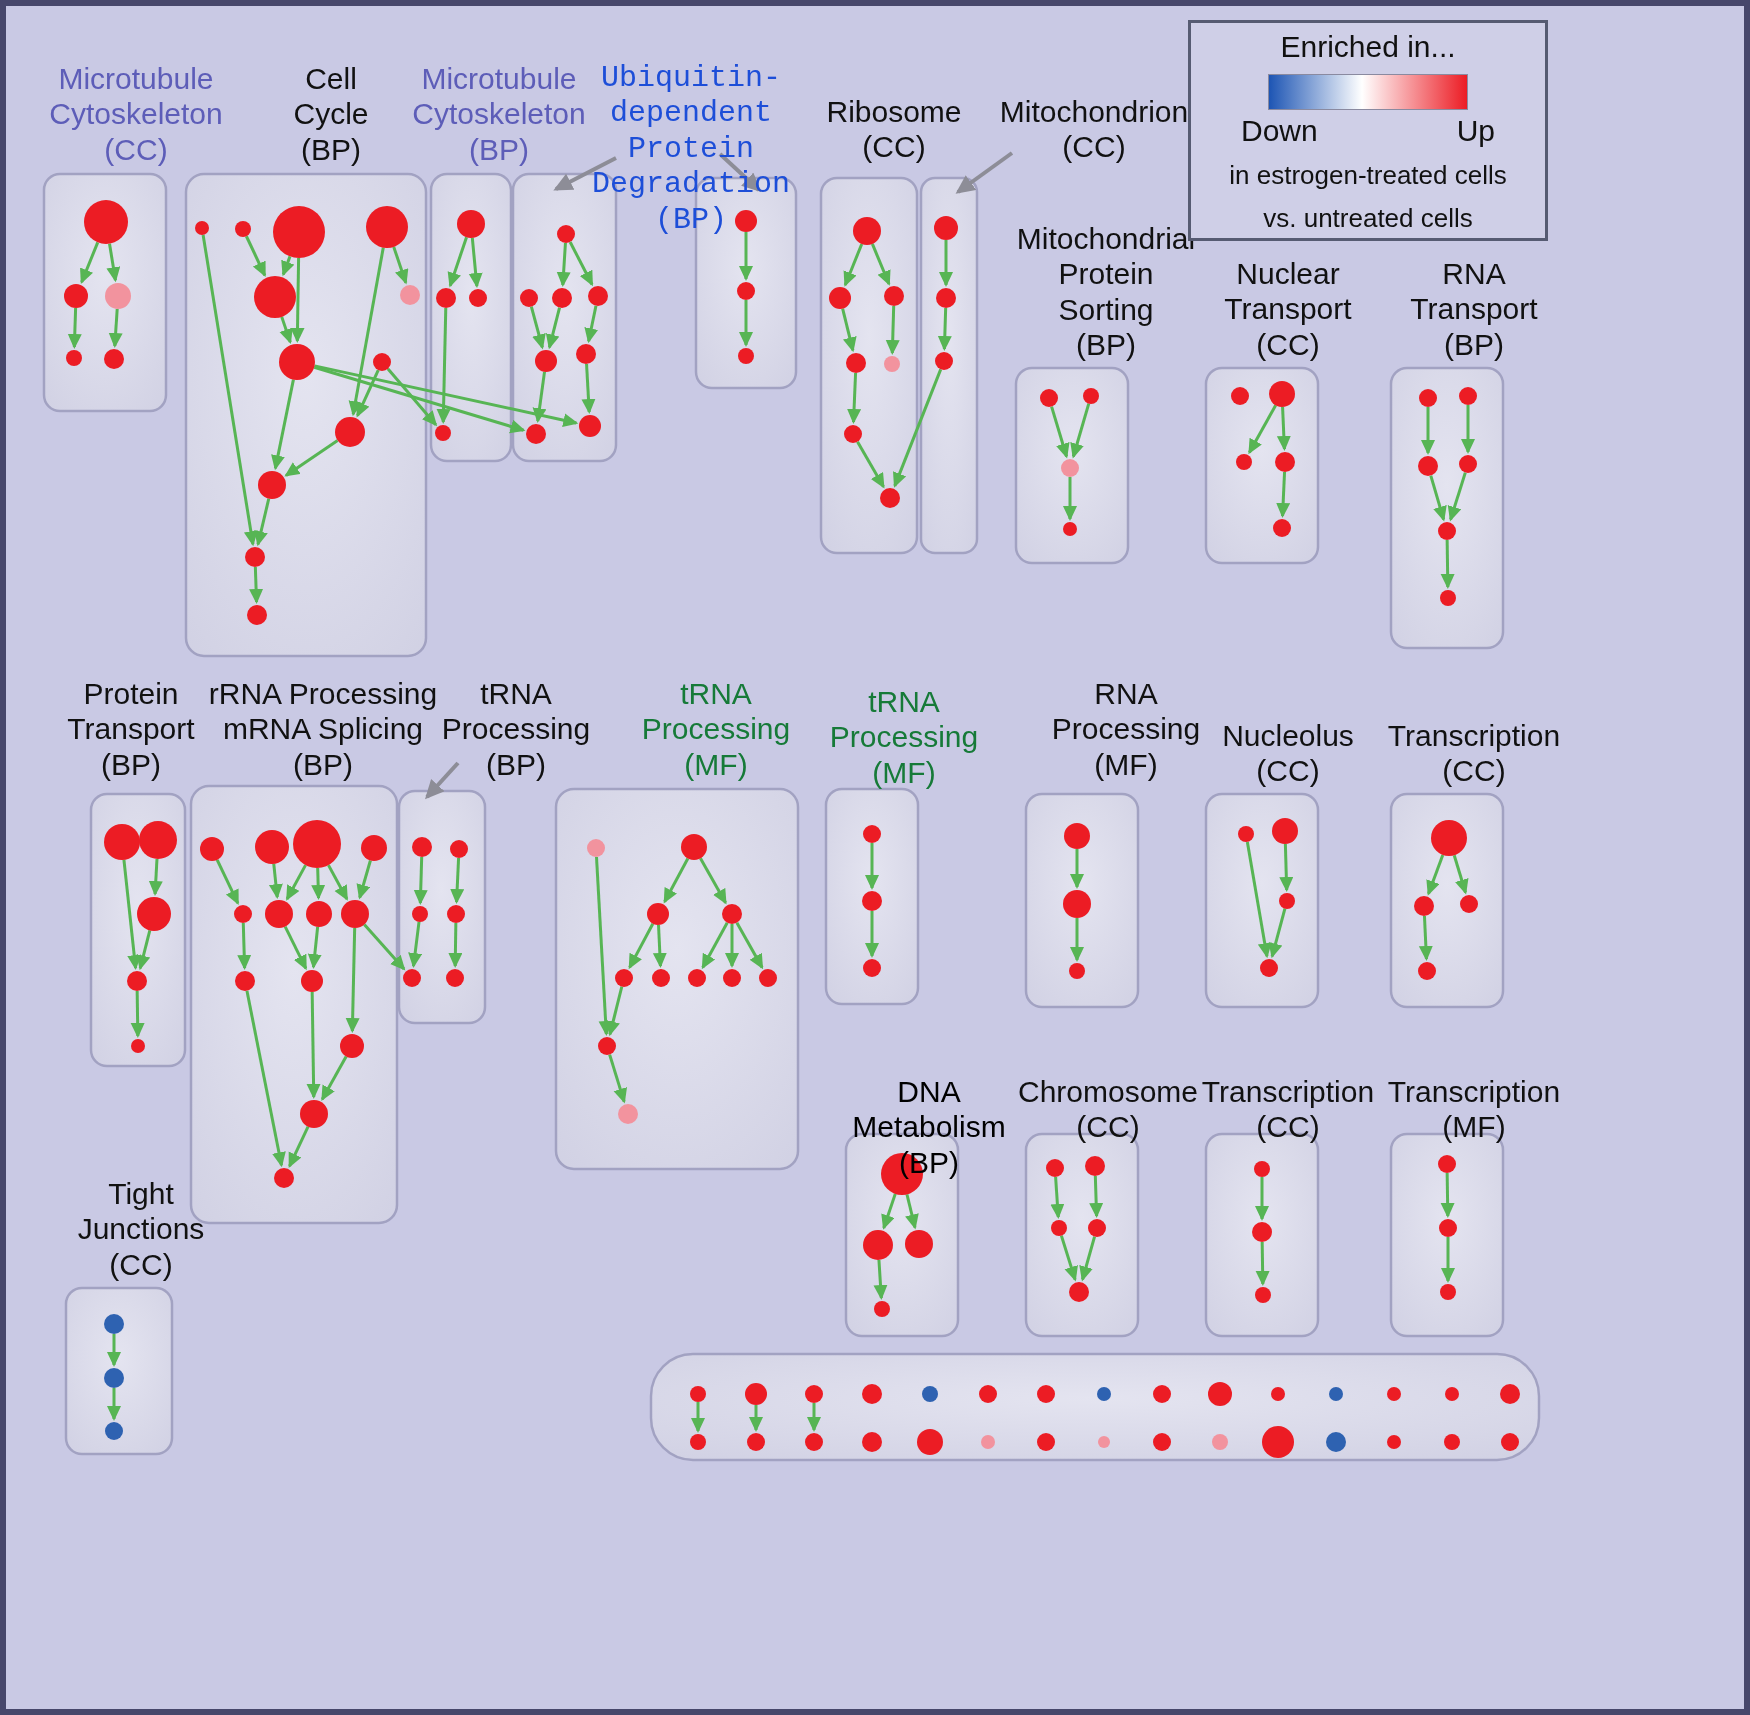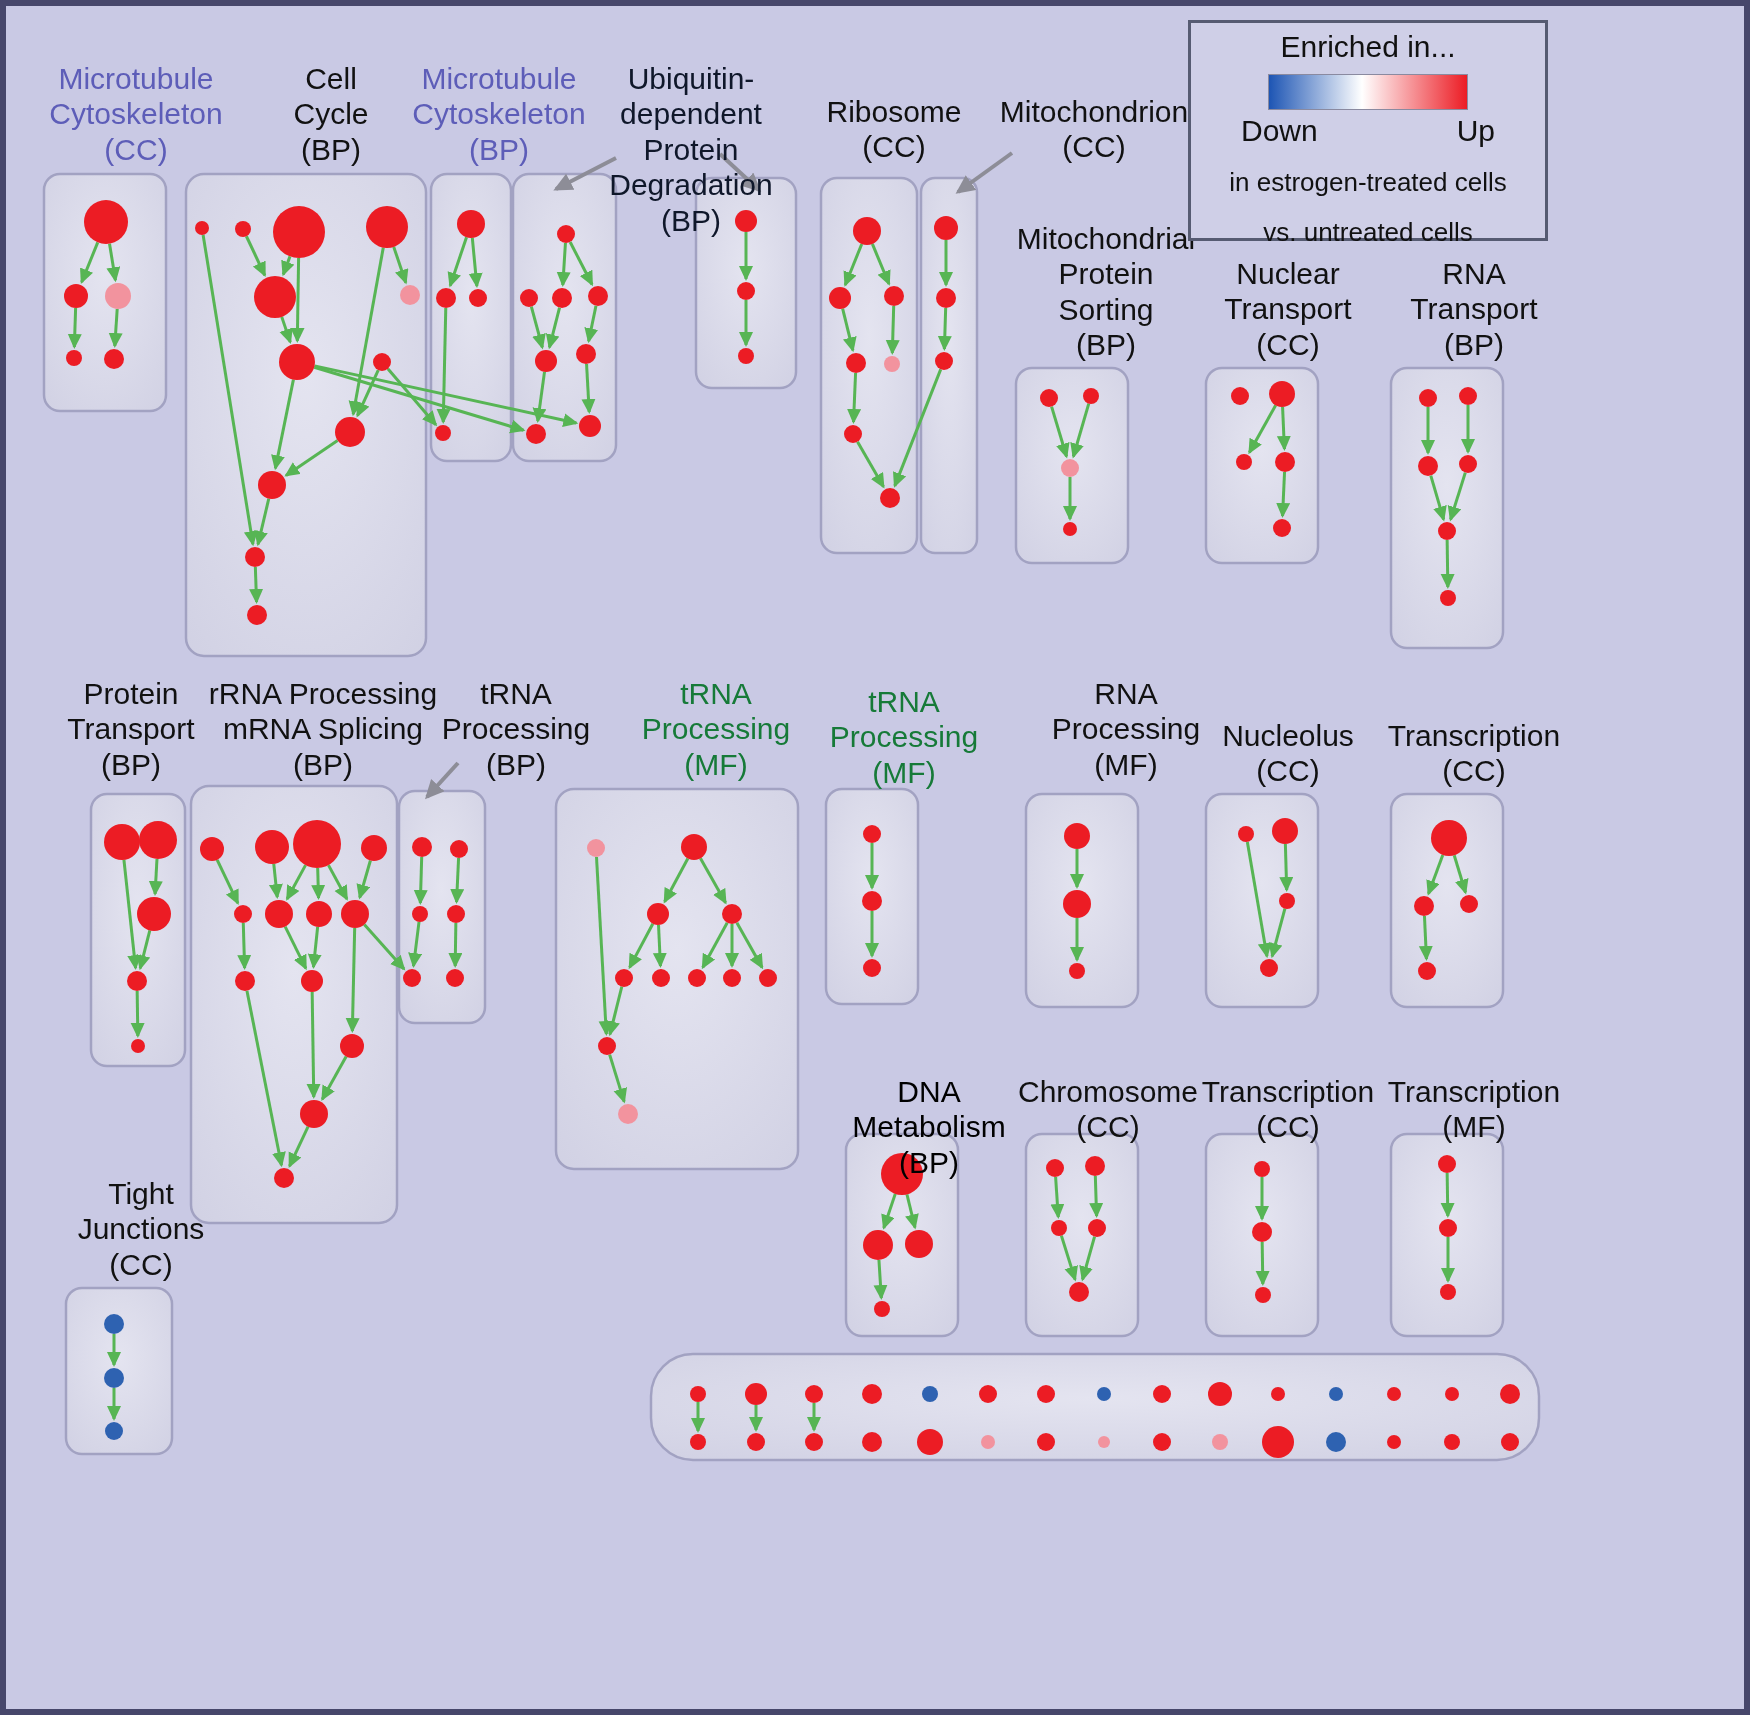--- a/index.html
+++ b/index.html
@@ -17,21 +17,21 @@
     color:#111; white-space:pre-line;
   }
   .nlabel.left { transform:none; text-align:left; }
   .legend {
     position:absolute; left:1182px; top:14px; width:360px; height:221px;
     border:3px solid #565b72; background:#cfcfe7; text-align:center;
   }
   .legend-title { font-size:30px; margin-top:7px; color:#111; }
   .legend-bar { width:200px; height:36px; margin:10px auto 0; border:1px solid #8a8aa0; }
   .legend-row { width:254px; margin:4px auto 0; display:flex; justify-content:space-between; font-size:30px; color:#111;align-items:center; }
-  .legend-sub { font-size:26px; color:#111; margin-top:19px; }
+  .legend-sub { font-size:26px; color:#111; margin-top:12px; }
 </style>
 </head>
 <body>
 
 <div id="stage">
 
   <svg id="net" width="1750" height="1715">
     <defs>
       <radialGradient id="boxg" cx="50%" cy="42%" r="80%">
         <stop offset="0%" stop-color="#e4e4f0"></stop>
@@ -341,21 +341,21 @@
   <div id="labels">
       <div class="nlabel" style="left: 100px; top: 55px; color: rgb(93, 93, 184);">Microtubule
 Cytoskeleton
 (CC)</div>
       <div class="nlabel" style="left: 295px; top: 55px; color: rgb(17, 17, 17);">Cell
 Cycle
 (BP)</div>
       <div class="nlabel" style="left: 463px; top: 55px; color: rgb(93, 93, 184);">Microtubule
 Cytoskeleton
 (BP)</div>
-      <div class="nlabel" style="left: 655px; top: 55px; color: #0f172a;">Ubiquitin-
+      <div class="nlabel" style="left: 655px; top: 55px; color: #1d4ed8; font-family: Liberation Mono, monospace;">Ubiquitin-
 dependent
 Protein
 Degradation
 (BP)</div>
       <div class="nlabel" style="left: 858px; top: 88px; color: rgb(17, 17, 17);">Ribosome
 (CC)</div>
       <div class="nlabel" style="left: 1058px; top: 88px; color: rgb(17, 17, 17);">Mitochondrion
 (CC)</div>
       <div class="nlabel" style="left: 1070px; top: 215px; color: rgb(17, 17, 17);">Mitochondrial
 Protein

